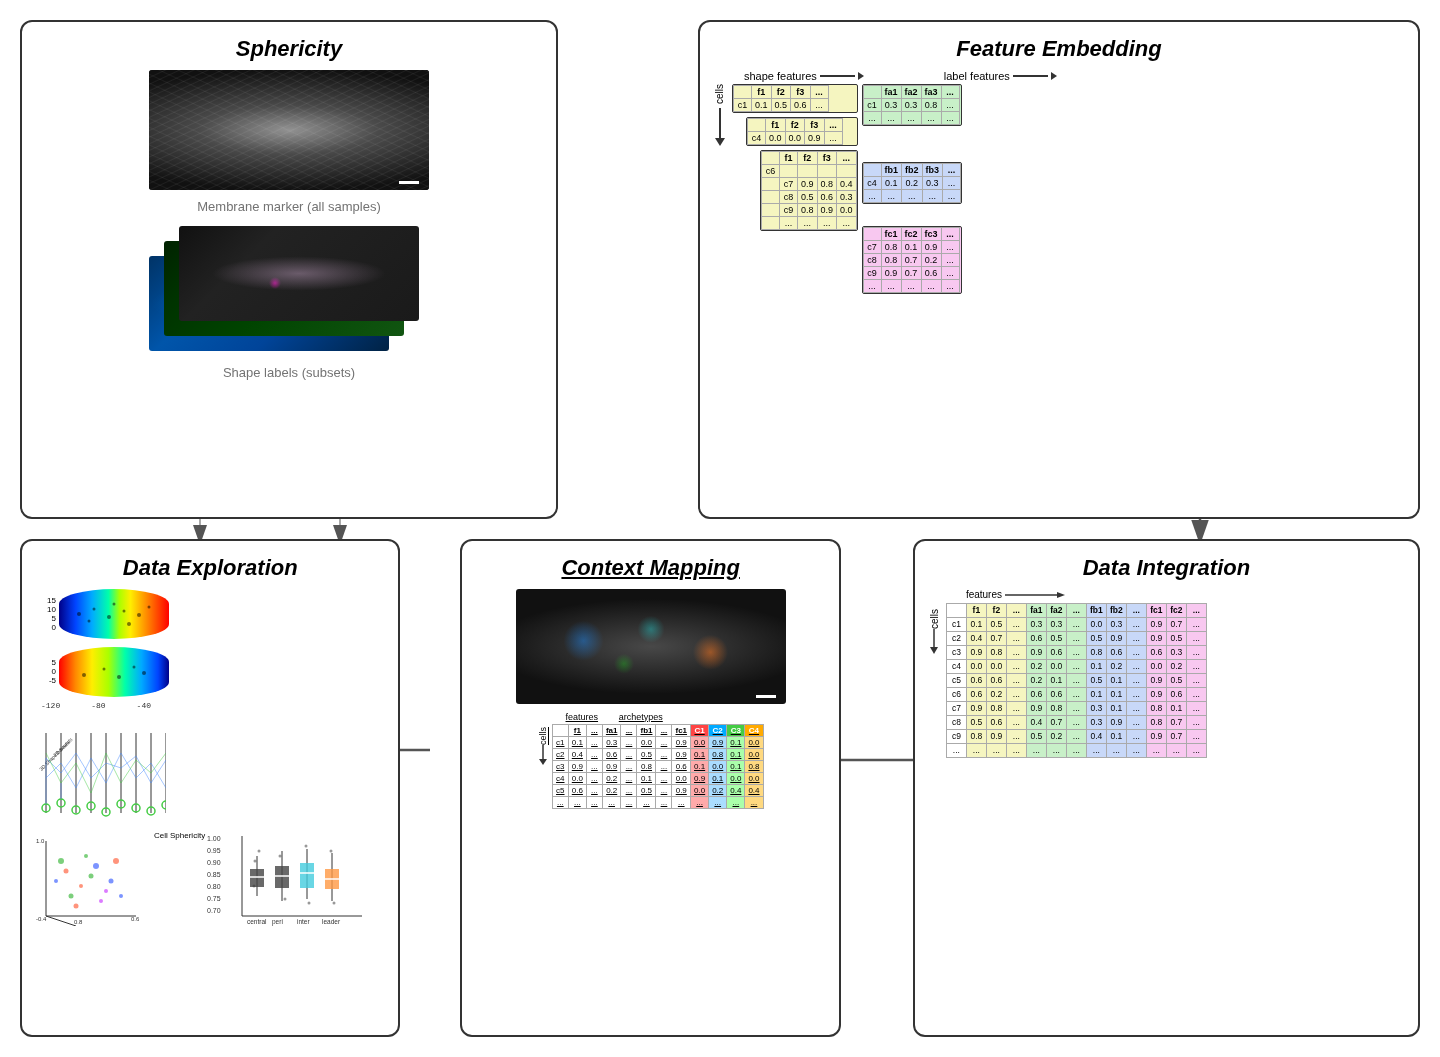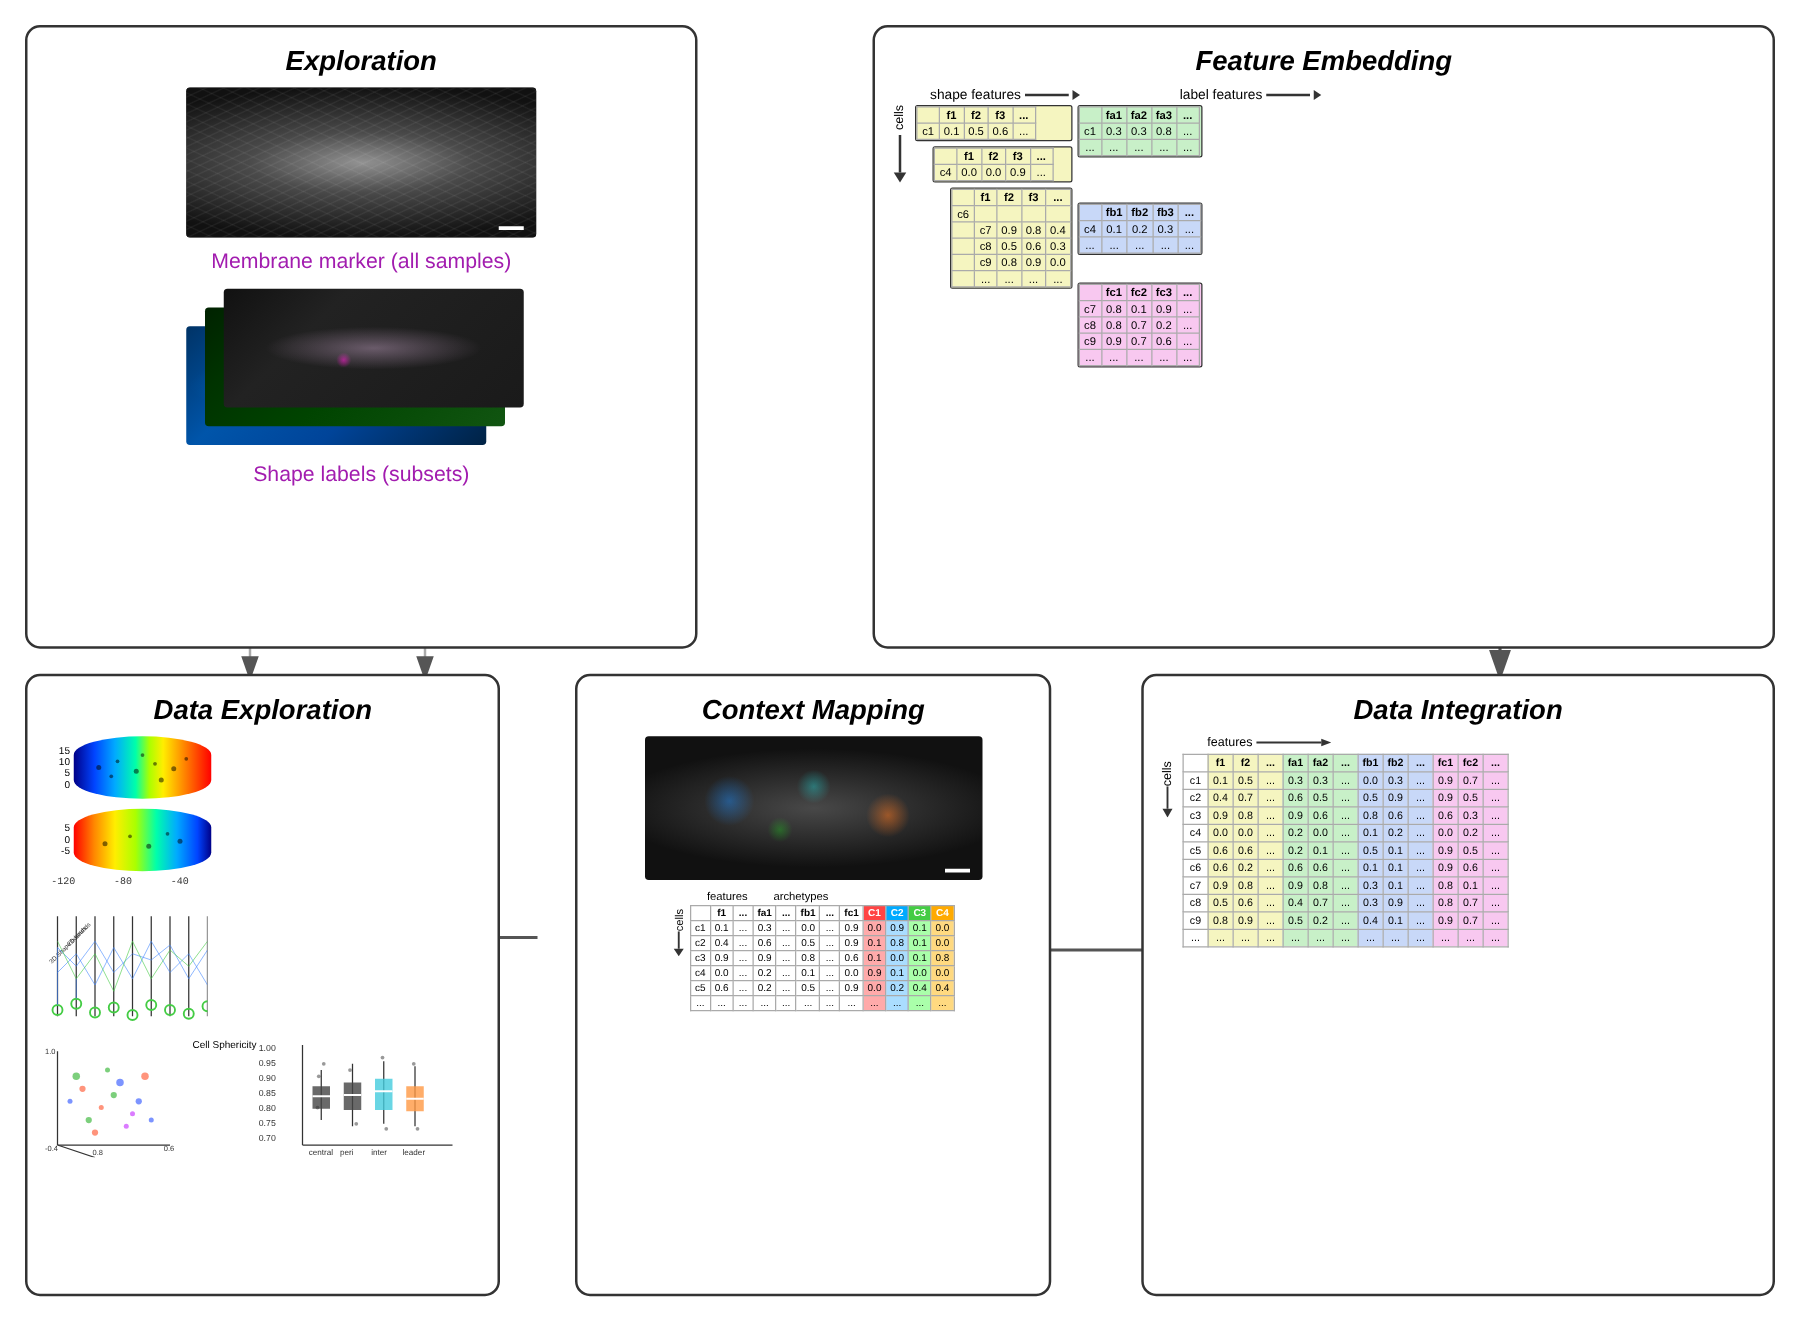--- a/index.html
+++ b/index.html
@@ -94,24 +94,24 @@
     .scale-bar {
       position: absolute;
       bottom: 6px;
       right: 10px;
       width: 20px;
       height: 3px;
       background: #fff;
     }
 
     .micro-label {
-      font-size: 17px;
+      font-size: 13px;
       text-align: center;
       margin-top: 3px;
-      color: #a21caf;
+      color: #737373;
     }
 
     .micro-stack {
       position: relative;
       width: 280px;
       height: 130px;
       margin-top: 6px;
     }
 
     .micro-stack-img {
@@ -344,20 +344,21 @@
     }
 
     .boxplot-title {
       font-size: 8px;
       text-align: center;
     }
 
     
     .context-panel {
       flex: 1.1;
+      text-decoration: underline;
     }
 
     .context-content {
       display: flex;
       flex-direction: column;
       gap: 8px;
       align-items: center;
     }
 
     .context-img {
@@ -504,21 +505,21 @@
 
     <line x1="430" y1="750" x2="320" y2="750" stroke="#555" stroke-width="2.5" marker-end="url(#arrowhead-left)"></line>
 
     <line x1="200" y1="485" x2="200" y2="545" stroke="#aaa" stroke-width="2" marker-end="url(#arrowhead)"></line>
     <line x1="340" y1="485" x2="340" y2="545" stroke="#aaa" stroke-width="2" marker-end="url(#arrowhead)"></line>
   </svg>
 
   <div class="top-row">
 
     <div class="panel microscopy-panel">
-      <div class="panel-title">Exploration</div>
+      <div class="panel-title">Sphericity</div>
       <div class="microscopy-images">
         <div class="micro-img-top">
           <div class="scale-bar"></div>
         </div>
         <div class="micro-label">Membrane marker (all samples)</div>
         <div class="micro-stack">
           <div class="micro-stack-img"></div>
           <div class="micro-stack-img"></div>
           <div class="micro-stack-img"></div>
         </div>

